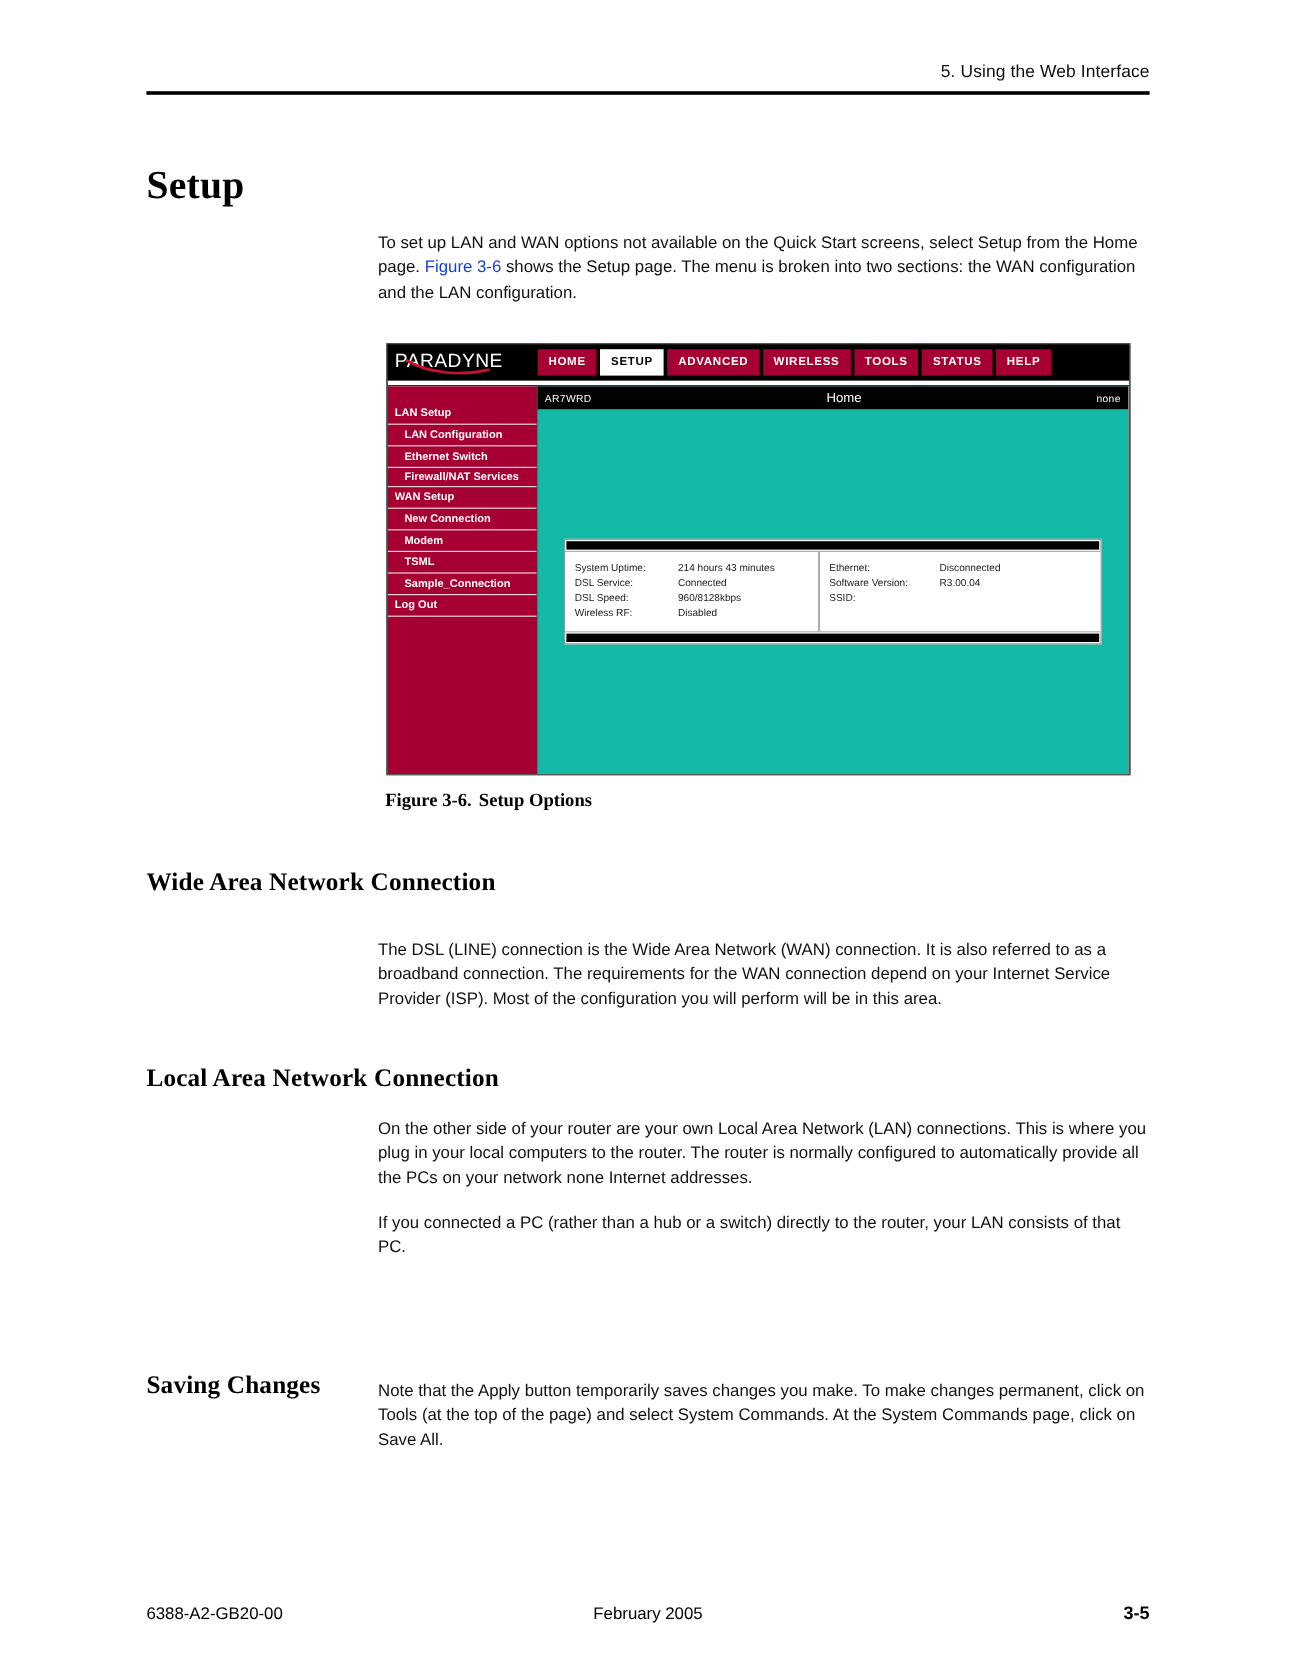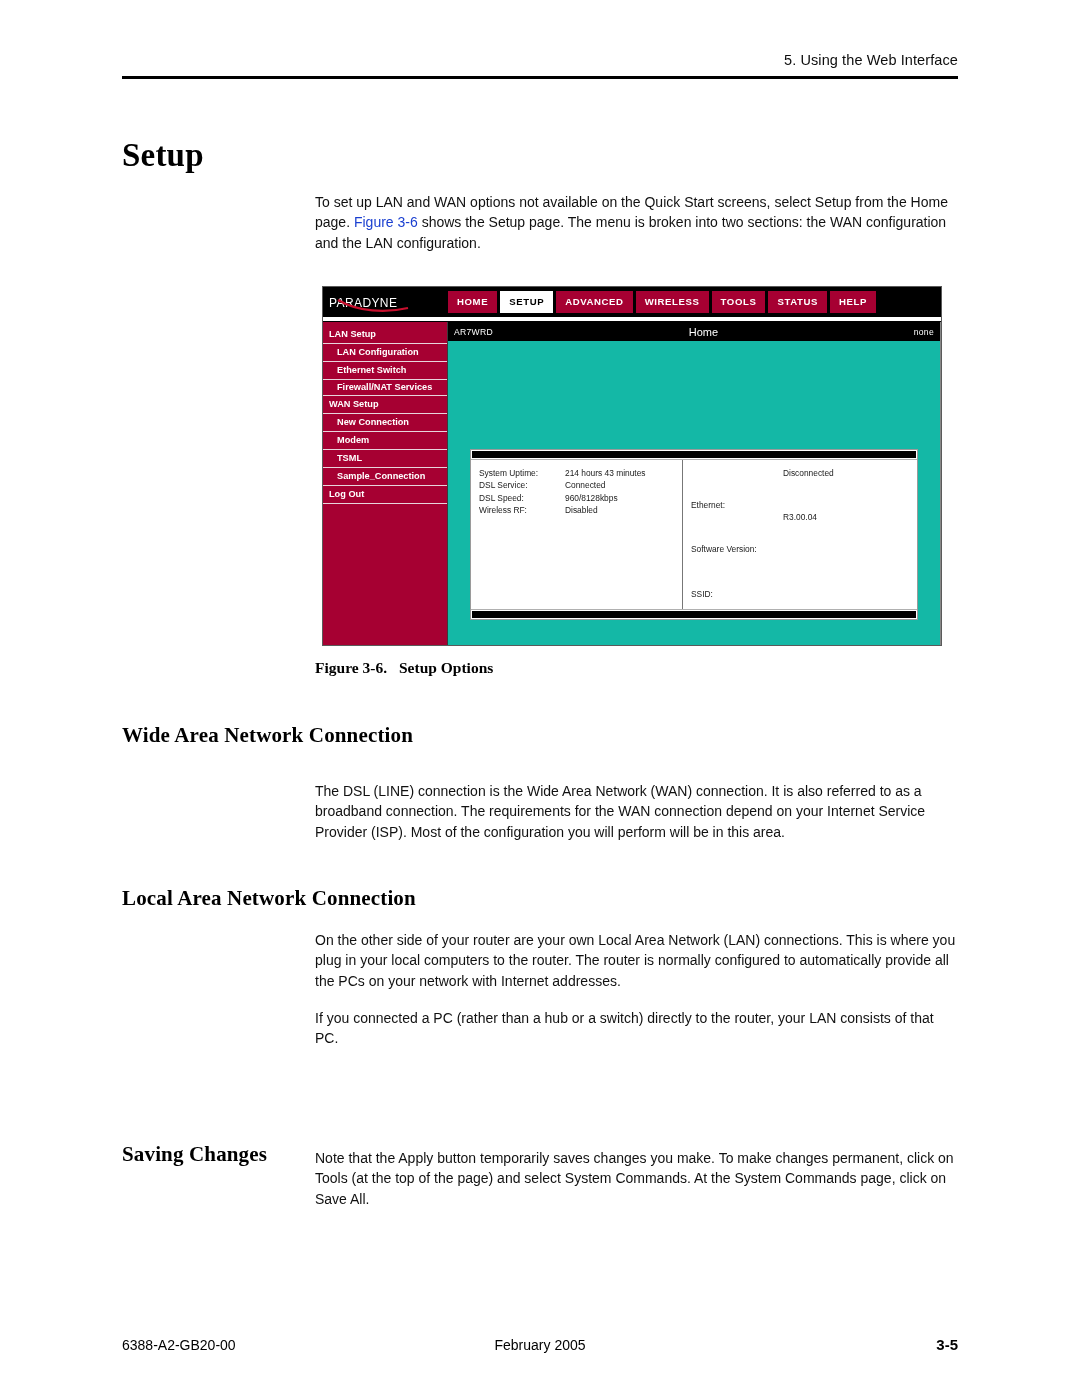--- a/index.html
+++ b/index.html
@@ -77,20 +77,21 @@
   .p-save { top: 1148px; }
 
   
   .fig-caption {
     position: absolute;
     left: 315px;
     top: 659px;
     font-family: "Liberation Serif", serif;
     font-weight: bold;
     font-size: 15.5px;
+    text-align: center;
   }
   .fig-caption .fc-num { display: inline-block; width: 84px; }
 
   
   .figure {
     position: absolute;
     left: 322px;
     top: 286px;
     width: 620px;
     height: 360px;
@@ -110,21 +111,21 @@
   }
   .logo {
     width: 125px;
     padding-left: 6px;
     box-sizing: border-box;
     position: relative;
   }
   .logo-text {
     font-family: "Liberation Sans", sans-serif;
     color: #ffffff;
-    font-size: 12px;
+    font-size: 16px;
     letter-spacing: 0.4px;
     line-height: 18px;
     white-space: nowrap;
     position: relative;
     z-index: 2;
   }
   .logo-swoosh {
     position: absolute;
     left: 13px;
     top: 6px;
@@ -166,21 +167,21 @@
     height: 324px;
     background: #ececec;
   }
 
   
   .ui-sidebar {
     width: 125px;
     background: #a60032;
     box-sizing: border-box;
     border-right: 1px solid #3a3a3a;
-    padding-top: 4px;
+    padding-top: 14px;
     flex: 0 0 125px;
   }
   .menu-item {
     color: #ffffff;
     font-size: 9.2px;
     font-weight: bold;
     line-height: 11px;
     padding: 3px 4px 3px 6px;
     border-bottom: 1px solid #e8d4dc;
     box-sizing: border-box;
@@ -238,21 +239,21 @@
   .sp-col.left  { width: 212px; border-right: 1px solid #777; }
   .sp-col.right { width: 234px; }
   .sp-row {
     display: flex;
     font-size: 8.4px;
     line-height: 12.4px;
     color: #1a1a1a;
     white-space: nowrap;
   }
   .sp-col.left  .sp-key { width: 86px; flex: 0 0 86px; }
-  .sp-col.right .sp-key { width: 92px; flex: 0 0 92px; margin-top: 32px; }
+  .sp-col.right .sp-key { width: 92px; flex: 0 0 92px; }
 
   
   .page-footer {
     position: absolute;
     left: 122px;
     top: 1336px;
     width: 836px;
     display: flex;
     align-items: baseline;
     font-size: 14px;
@@ -368,21 +369,21 @@
   <span class="fc-num">Figure 3-6.</span><span>Setup Options</span>
 </div>
 
 <div class="sec-head h-wan">Wide Area Network Connection</div>
 <div class="body-col p-wan">
   <p>The DSL (LINE) connection is the Wide Area Network (WAN) connection. It is also referred to as a broadband connection. The requirements for the WAN connection depend on your Internet Service Provider (ISP). Most of the configuration you will perform will be in this area.</p>
 </div>
 
 <div class="sec-head h-lan">Local Area Network Connection</div>
 <div class="body-col p-lan">
-  <p>On the other side of your router are your own Local Area Network (LAN) connections. This is where you plug in your local computers to the router. The router is normally configured to automatically provide all the PCs on your network with Internet addresses.</p>
+  <p>On the other side of your router are your own Local Area Network (LAN) connections. This is where you plug in your local computers to the router. The router is normally configured to automatically provide all the PCs on your network none Internet addresses.</p>
   <p>If you connected a PC (rather than a hub or a switch) directly to the router, your LAN consists of that PC.</p>
 </div>
 
 <div class="sec-head h-save">Saving Changes</div>
 <div class="body-col p-save">
   <p>Note that the Apply button temporarily saves changes you make. To make changes permanent, click on Tools (at the top of the page) and select System Commands. At the System Commands page, click on Save All.</p>
 </div>
 
 <div class="page-footer">
   <span class="ft-left">6388-A2-GB20-00</span>

